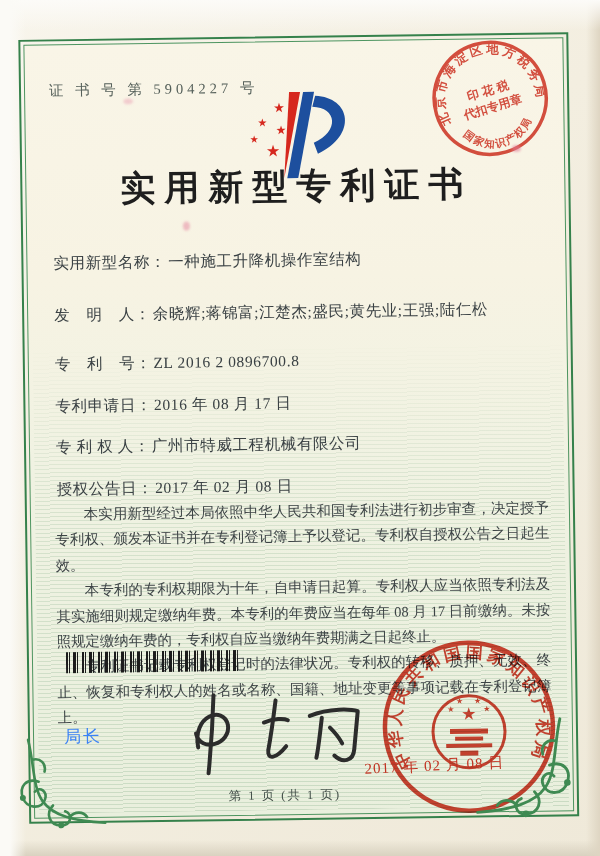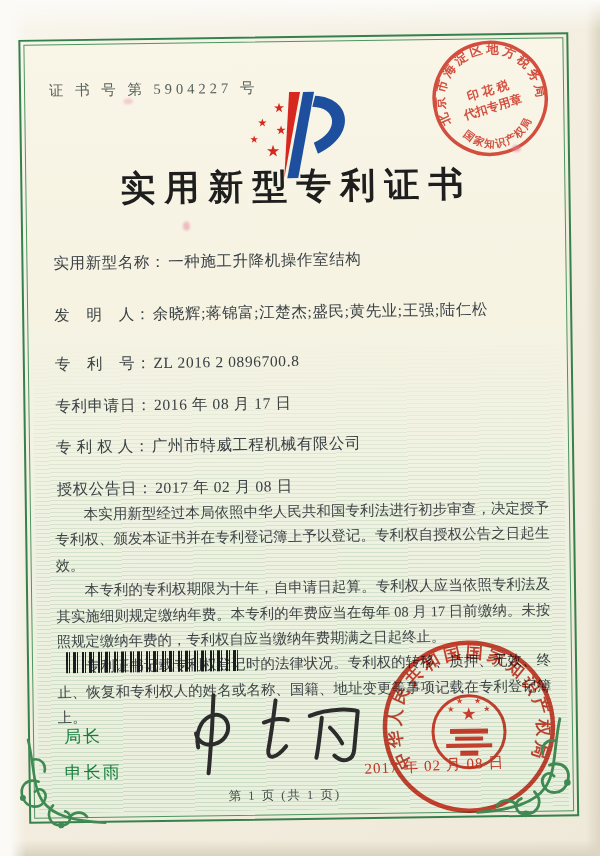--- a/index.html
+++ b/index.html
@@ -33,21 +33,21 @@
          letter-spacing:9px;color:#1e1e1e;}
   .row{position:absolute;left:56px;right:40px;font-size:15.5px;color:#3a4144;letter-spacing:.6px;white-space:nowrap;}
   .row .lbl{margin-right:2px;}
   .paras{position:absolute;left:54px;width:494px;top:499px;font-size:14.4px;line-height:25.4px;
          color:#3d4446;text-align:justify;}
   .paras p{margin:0;text-indent:2em;}
   .barcode{position:absolute;left:63px;top:649px;width:172px;height:21px;
     background:repeating-linear-gradient(90deg,#1c1c1c 0 2px,transparent 2px 3px,#1c1c1c 3px 4px,
       transparent 4px 7px,#1c1c1c 7px 10px,transparent 10px 11px,#1c1c1c 11px 12px,transparent 12px 16px);}
   .director{position:absolute;left:60px;top:716px;font-family:"Liberation Sans",sans-serif;
-            font-size:17px;color:#15803d;line-height:36px;letter-spacing:2px;}
+            font-size:17px;color:#3b82f6;line-height:36px;letter-spacing:2px;}
   .signature{position:absolute;left:168px;top:688px;}
   .stamp{position:absolute;mix-blend-mode:multiply;}
   .tax-stamp{left:432px;top:38px;transform:rotate(-16deg);opacity:.92;}
   .grant-seal{left:372px;top:636px;opacity:.95;}
   .seal-date{position:absolute;left:360px;top:757px;width:210px;color:#c23222;font-size:15px;
              letter-spacing:1px;transform:rotate(-2deg);white-space:nowrap;}
   .footer{position:absolute;left:0;right:40px;top:787px;text-align:center;font-size:12.5px;color:#44504a;letter-spacing:2px;}
   .flourish{position:absolute;}
   .fl-bl{left:4px;top:732px;}
   .fl-br{left:468px;top:718px;transform:scaleX(-1);}
@@ -120,21 +120,20 @@
   <div class="paras">
     <p>本实用新型经过本局依照中华人民共和国专利法进行初步审查，决定授予专利权、颁发本证书并在专利登记簿上予以登记。专利权自授权公告之日起生效。</p>
     <p>本专利的专利权期限为十年，自申请日起算。专利权人应当依照专利法及其实施细则规定缴纳年费。本专利的年费应当在每年 08 月 17 日前缴纳。未按照规定缴纳年费的，专利权自应当缴纳年费期满之日起终止。</p>
     <p>专利证书记载专利权登记时的法律状况。专利权的转移、质押、无效、终止、恢复和专利权人的姓名或名称、国籍、地址变更等事项记载在专利登记簿上。</p>
   </div>
 
   <div class="barcode"></div>
 
   <div class="director">
     <div>局长</div>
-    <div>申长雨</div>
   </div>
 
   <svg class="signature" width="210" height="100" viewBox="0 0 210 100">
     <g fill="none" stroke="#2c2c2c" stroke-width="4" stroke-linecap="round" stroke-linejoin="round">
       <path d="M 26,58 C 20,26 52,16 56,36 C 59,55 28,64 24,44"></path>
       <path d="M 42,6 C 41,30 38,66 36,84"></path>
       <path d="M 92,34 C 102,30 112,30 116,32"></path>
       <path d="M 104,12 C 101,34 98,52 96,62 C 95,72 104,70 114,58"></path>
       <path d="M 138,28 C 158,20 180,22 186,24 L 182,62 C 181,74 170,76 162,68"></path>
       <path d="M 150,30 C 148,46 146,62 144,70"></path>

